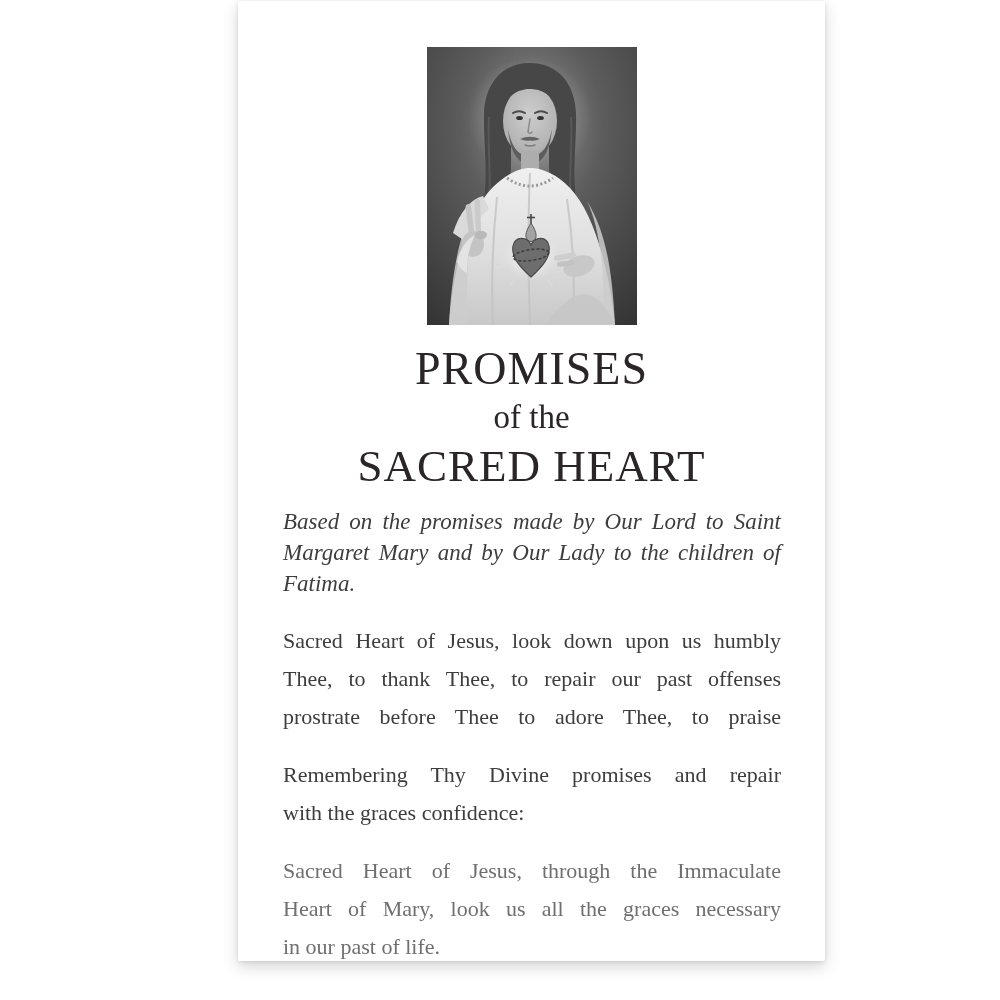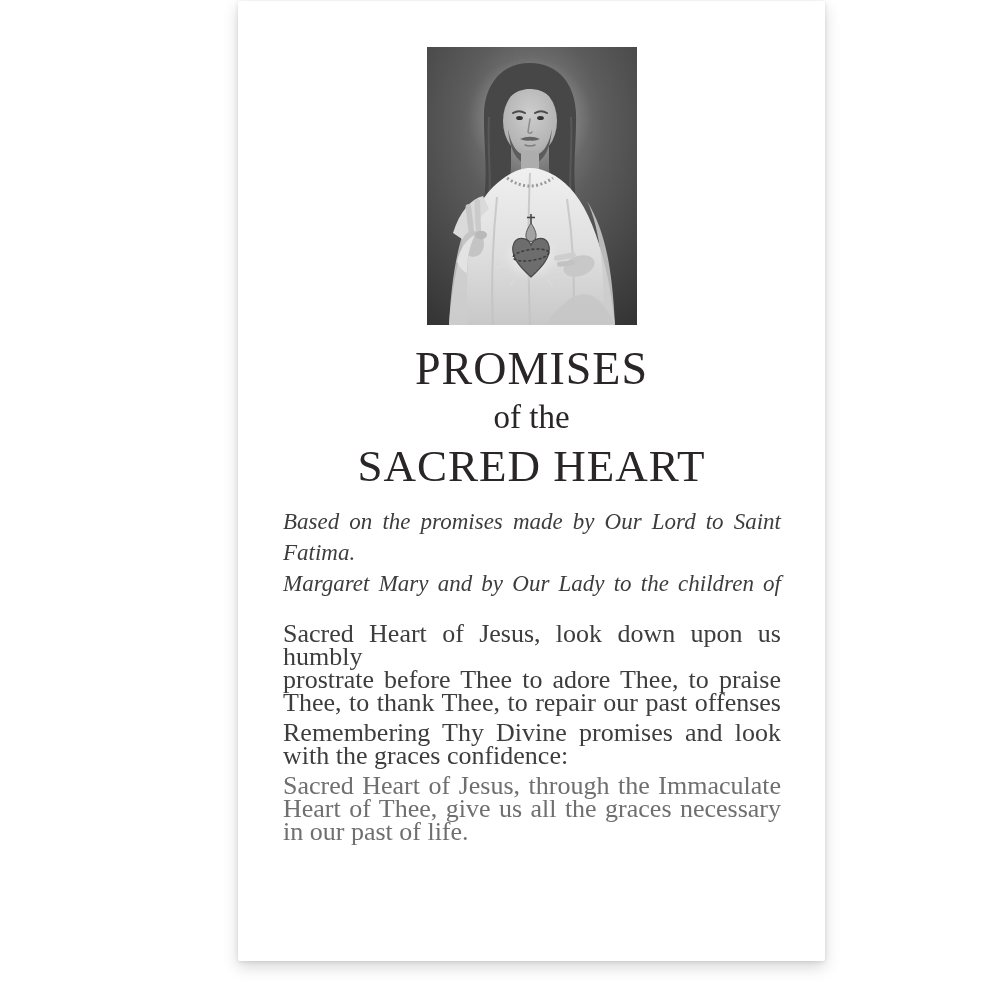--- a/index.html
+++ b/index.html
@@ -40,22 +40,22 @@
     padding: 13px 44px 0 45px;
     color: var(--body, #3d3d3d);
   }
   .intro {
     font-style: italic;
     font-size: 23px; line-height: 31px;
     margin-bottom: 23px;
     color: var(--body, #3d3d3d);
   }
   .para {
-    font-size: 26px; line-height: 23px;
-    margin-top: 7px;
+    font-size: 22px; line-height: 38px;
+    margin-top: 20px;
     color: var(--body, #3d3d3d);
   }
   .para.muted { color: var(--muted, #6f6f6f); }
   .line { text-align: justify; text-align-last: justify; }
   .line.last { text-align-last: left; }
 </style>
 </head>
 <body>
 
 <div class="page">
@@ -145,34 +145,34 @@
 
     <div class="title-block">
       <div class="title-line1">PROMISES</div>
       <div class="title-line2">of the</div>
       <div class="title-line3">SACRED HEART</div>
     </div>
 
     <div class="text-column">
       <div class="intro">
           <div class="line">Based on the promises made by Our Lord to Saint</div>
+          <div class="line">Margaret Mary and by Our Lady to the children of</div>
           <div class="line last">Fatima.</div>
-          <div class="line">Margaret Mary and by Our Lady to the children of</div>
         </div>
       <div class="para">
           <div class="line">Sacred Heart of Jesus, look down upon us humbly</div>
+          <div class="line">Thee, to thank Thee, to repair our past offenses</div>
           <div class="line">prostrate before Thee to adore Thee, to praise</div>
-          <div class="line">Thee, to thank Thee, to repair our past offenses</div>
         </div>
       <div class="para">
-          <div class="line">Remembering Thy Divine promises and look</div>
+          <div class="line">Remembering Thy Divine promises and repair</div>
           <div class="line last">with the graces confidence:</div>
         </div>
       <div class="para muted">
           <div class="line">Sacred Heart of Jesus, through the Immaculate</div>
-          <div class="line">Heart of Thee, give us all the graces necessary</div>
+          <div class="line">Heart of Mary, look us all the graces necessary</div>
           <div class="line last">in our past of life.</div>
         </div>
 
     </div>
 
   </div>
 </div>
 
 </body></html>

